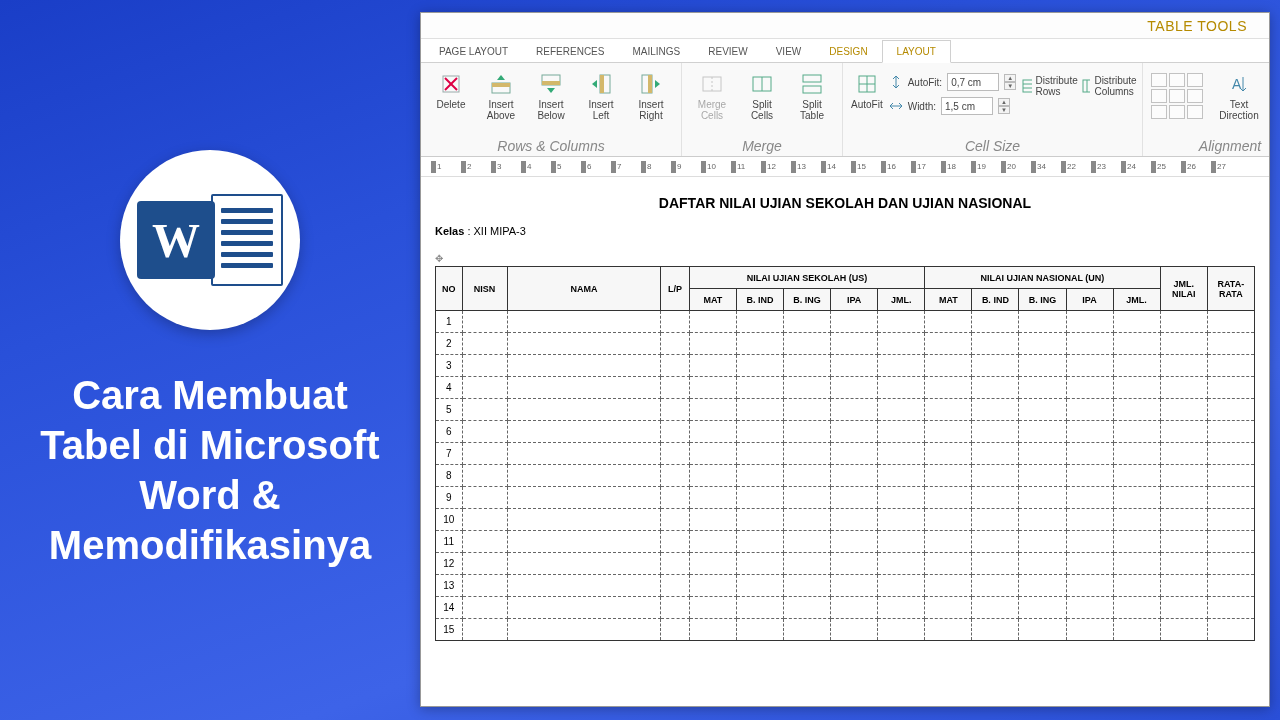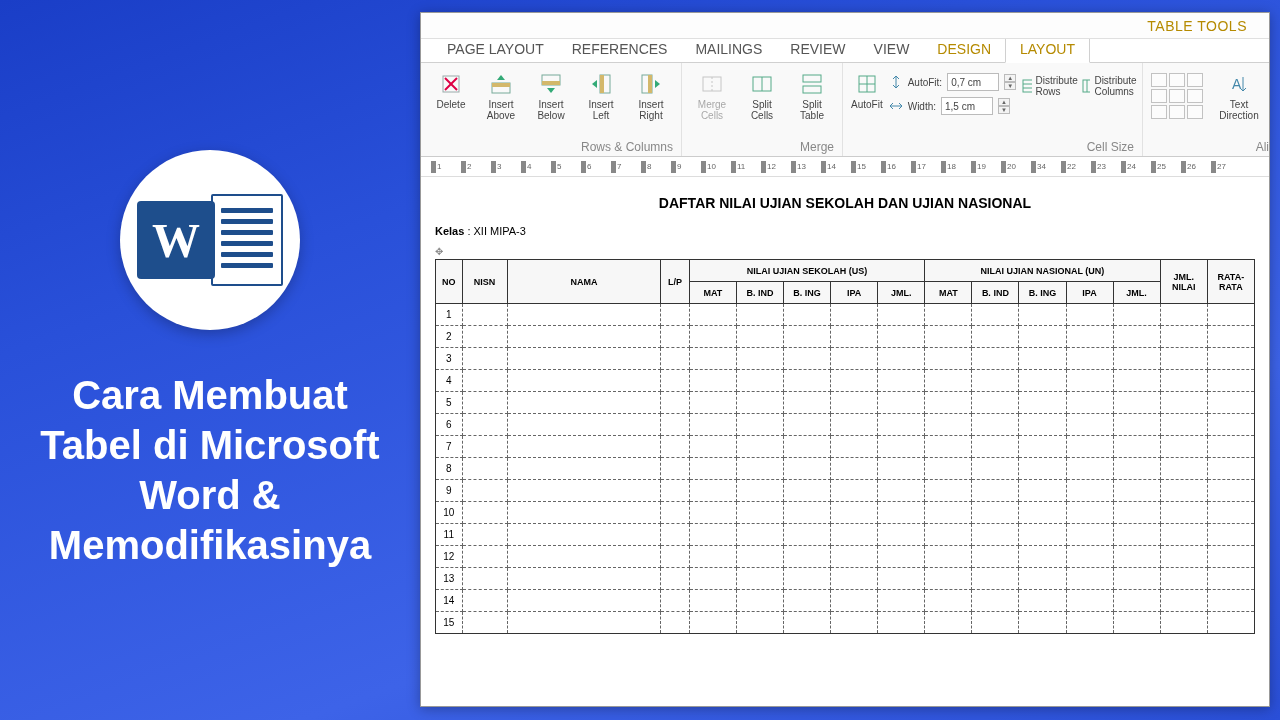--- a/index.html
+++ b/index.html
@@ -46,35 +46,35 @@
   .title-bar {
     height: 26px; background: #fdfdfd; border-bottom: 1px solid #e0e0e0;
     display: flex; align-items: center; font-size: 12px; color: #555;
     padding: 0 8px; position: relative;
   }
   .table-tools {
     position: absolute; right: 22px; color: #b58a00; font-size: 14px; letter-spacing: 0.5px;
   }
   .tabs {
     height: 24px; display: flex; align-items: flex-end; gap: 0;
-    font-size: 14px; padding-left: 12px; border-bottom: 1px solid #d0d0d0;
+    font-size: 10px; padding-left: 4px; border-bottom: 1px solid #d0d0d0;
   }
   .tab { padding: 5px 14px; color: #555; cursor: default; }
   .tab.ctx { color: #b58a00; }
   .tab.active { background: white; border: 1px solid #d0d0d0; border-bottom: 1px solid white; margin-bottom: -1px; }
   .ribbon {
     height: 94px; background: #f9f9f9; border-bottom: 1px solid #ccc;
     display: flex; font-size: 10px; color: #444;
   }
   .group {
     border-right: 1px solid #e2e2e2; padding: 4px 8px 2px;
     display: flex; flex-direction: column; justify-content: space-between;
   }
   .group-body { display: flex; gap: 6px; align-items: flex-start; flex: 1; }
-  .group-label { text-align: right; color: #888; font-size: 12px; padding-top: 2px; }
+  .group-label { text-align: center; color: #888; font-size: 14px; padding-top: 2px; font-style: italic; }
   .rbtn {
     display: flex; flex-direction: column; align-items: center; justify-content: flex-start;
     gap: 2px; width: 44px; padding-top: 4px;
   }
   .rbtn.disabled { opacity: 0.45; }
   .rico { width: 26px; height: 26px; display: flex; align-items: center; justify-content: center; }
   .rlbl { text-align: center; line-height: 1.1; font-size: 10px; }
   .cellsize-rows { display: flex; flex-direction: column; gap: 6px; padding-top: 6px; }
   .csrow { display: flex; align-items: center; gap: 5px; }
   .csrow svg { flex-shrink: 0; }
@@ -91,21 +91,21 @@
     height: 20px; background: white; border-bottom: 1px solid #ddd;
     display: flex; align-items: center; font-size: 8px; color: #666;
     padding: 0 10px; gap: 0; overflow: hidden;
   }
   .rtick { width: 30px; flex-shrink: 0; display: flex; align-items: center; gap: 1px; }
   .rtick .m { width: 5px; height: 12px; background: #888; }
   .doc {
     flex: 1; background: white; padding: 10px 14px 0; overflow: hidden;
   }
   .doc-title { text-align: center; font-weight: bold; font-size: 14px; margin: 8px 0 14px; }
-  .kelas { font-size: 11px; margin-bottom: 4px; }
+  .kelas { font-size: 11px; margin-bottom: 11px; }
   .kelas b { font-weight: bold; }
   .handle { font-size: 10px; color: #888; }
   table.grades {
     border-collapse: collapse; width: 100%; font-size: 10px; table-layout: fixed;
   }
   table.grades th, table.grades td {
     border: 1px solid #333; padding: 0; height: 22px; text-align: center;
   }
   table.grades th { background: #f7f7f7; font-weight: bold; font-size: 9px; }
   table.grades tbody td { border-style: dashed; border-color: #666; }

